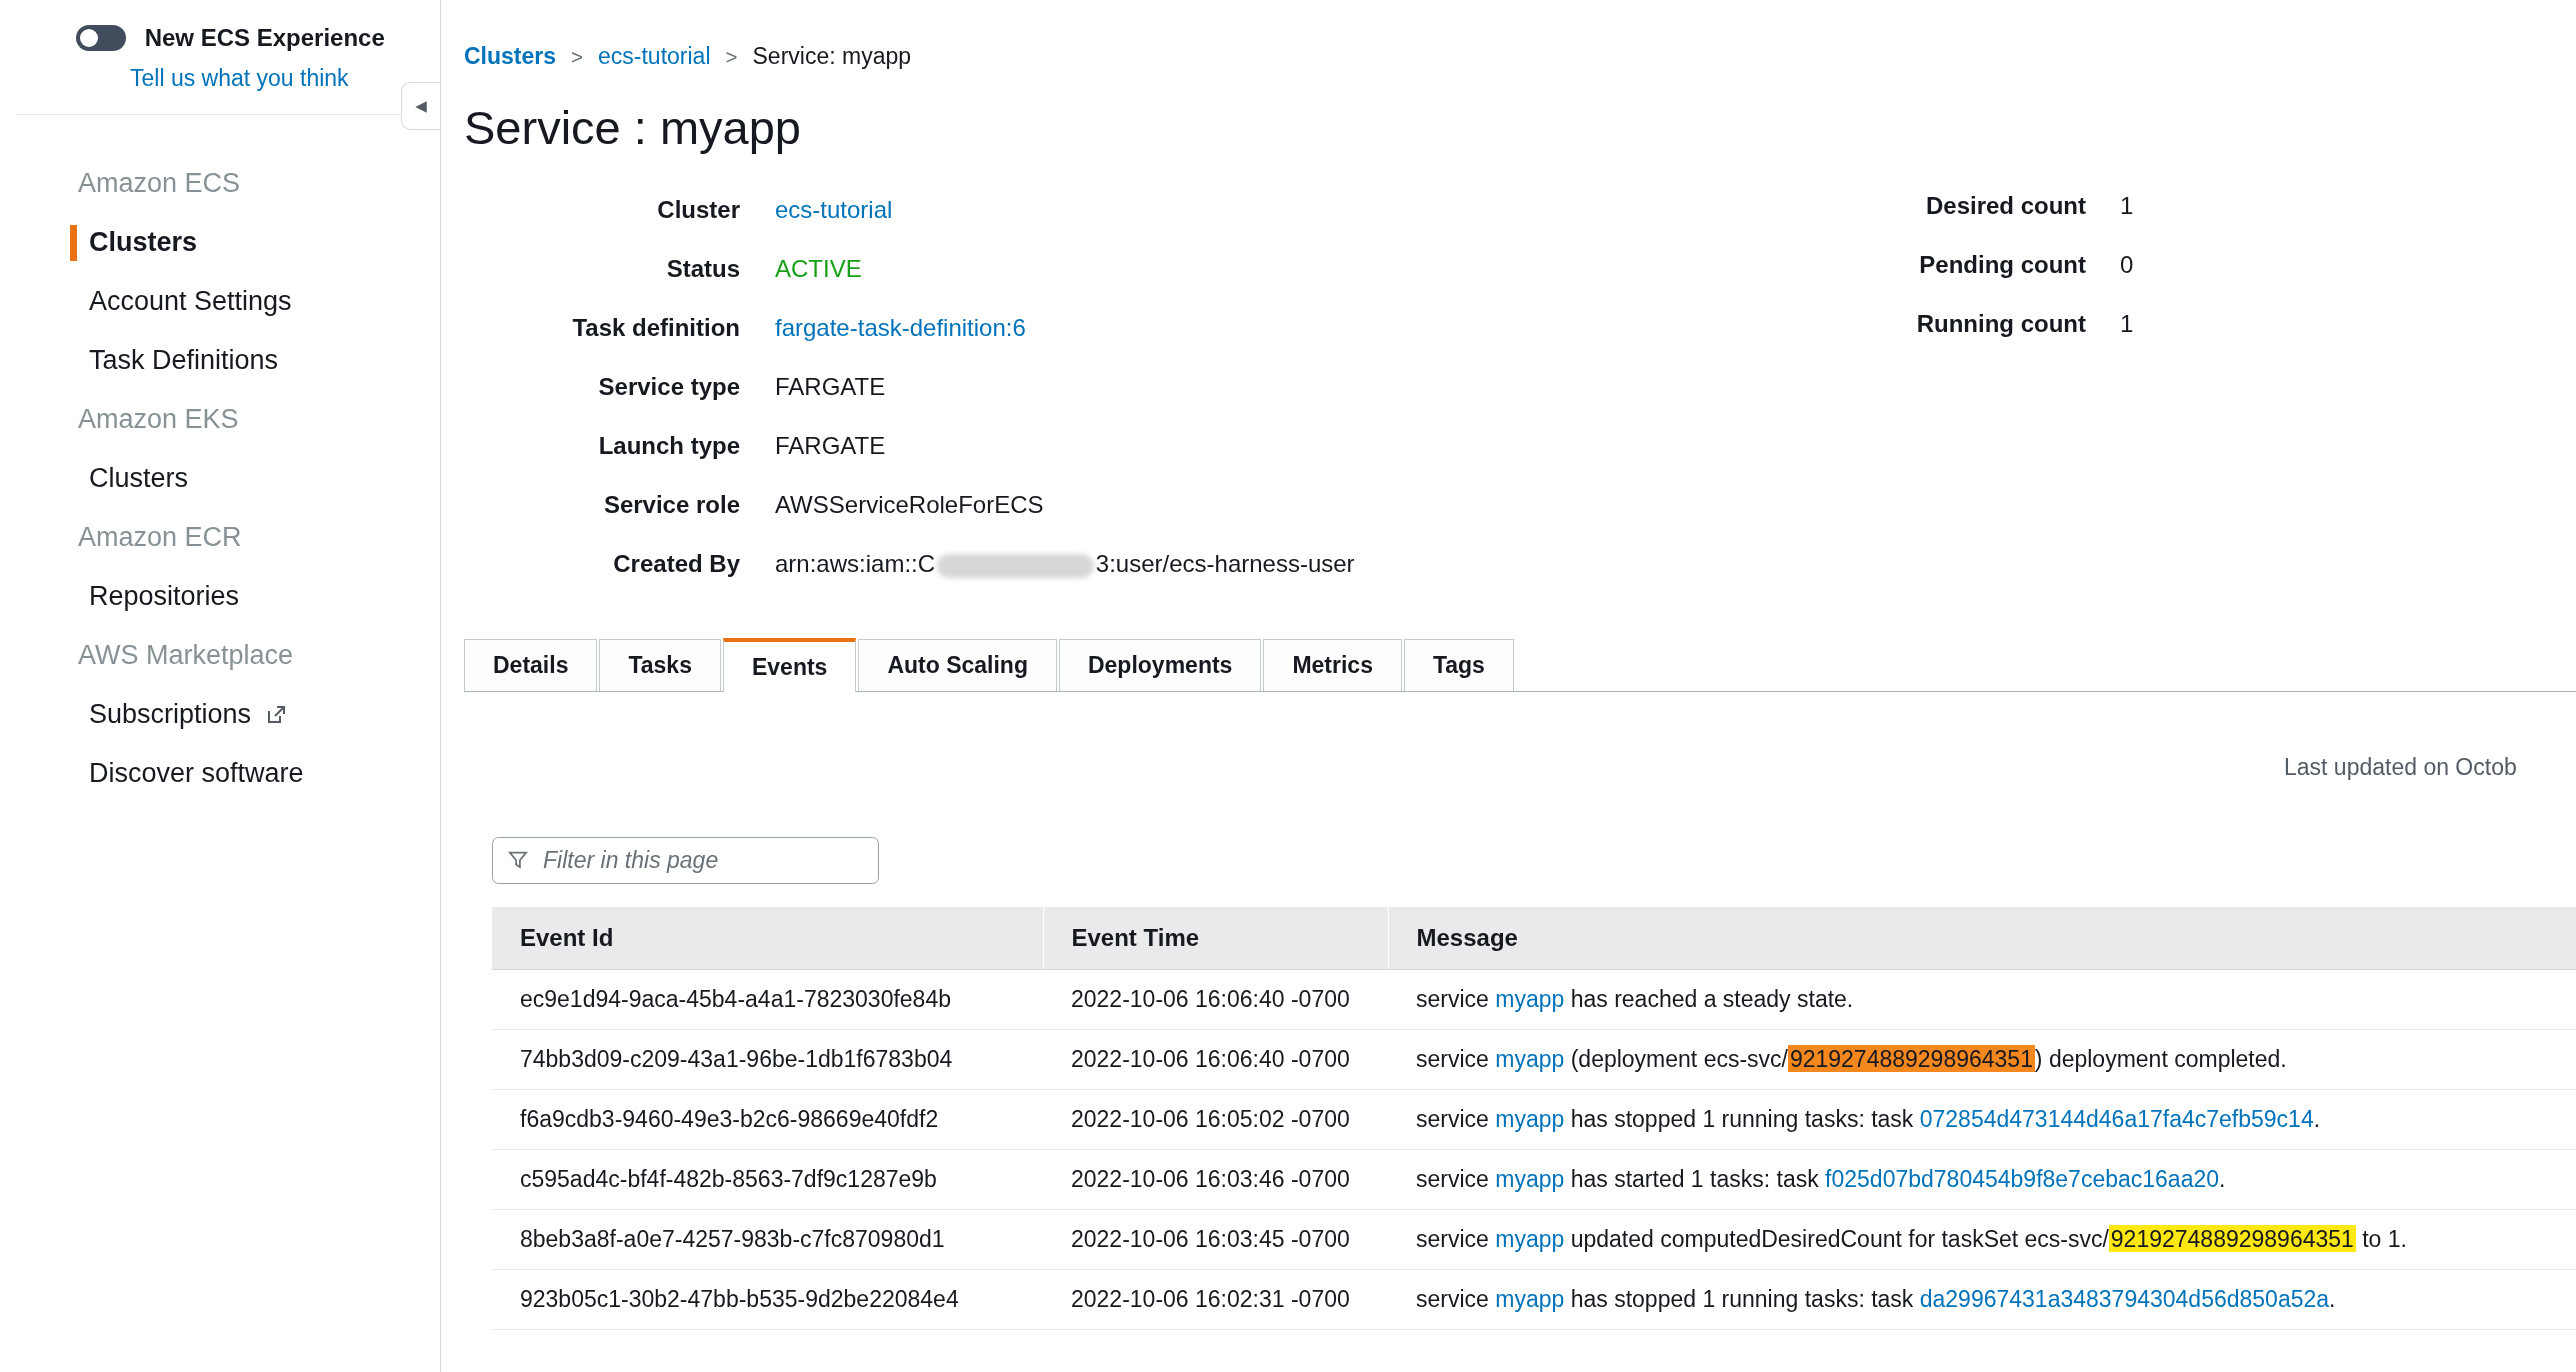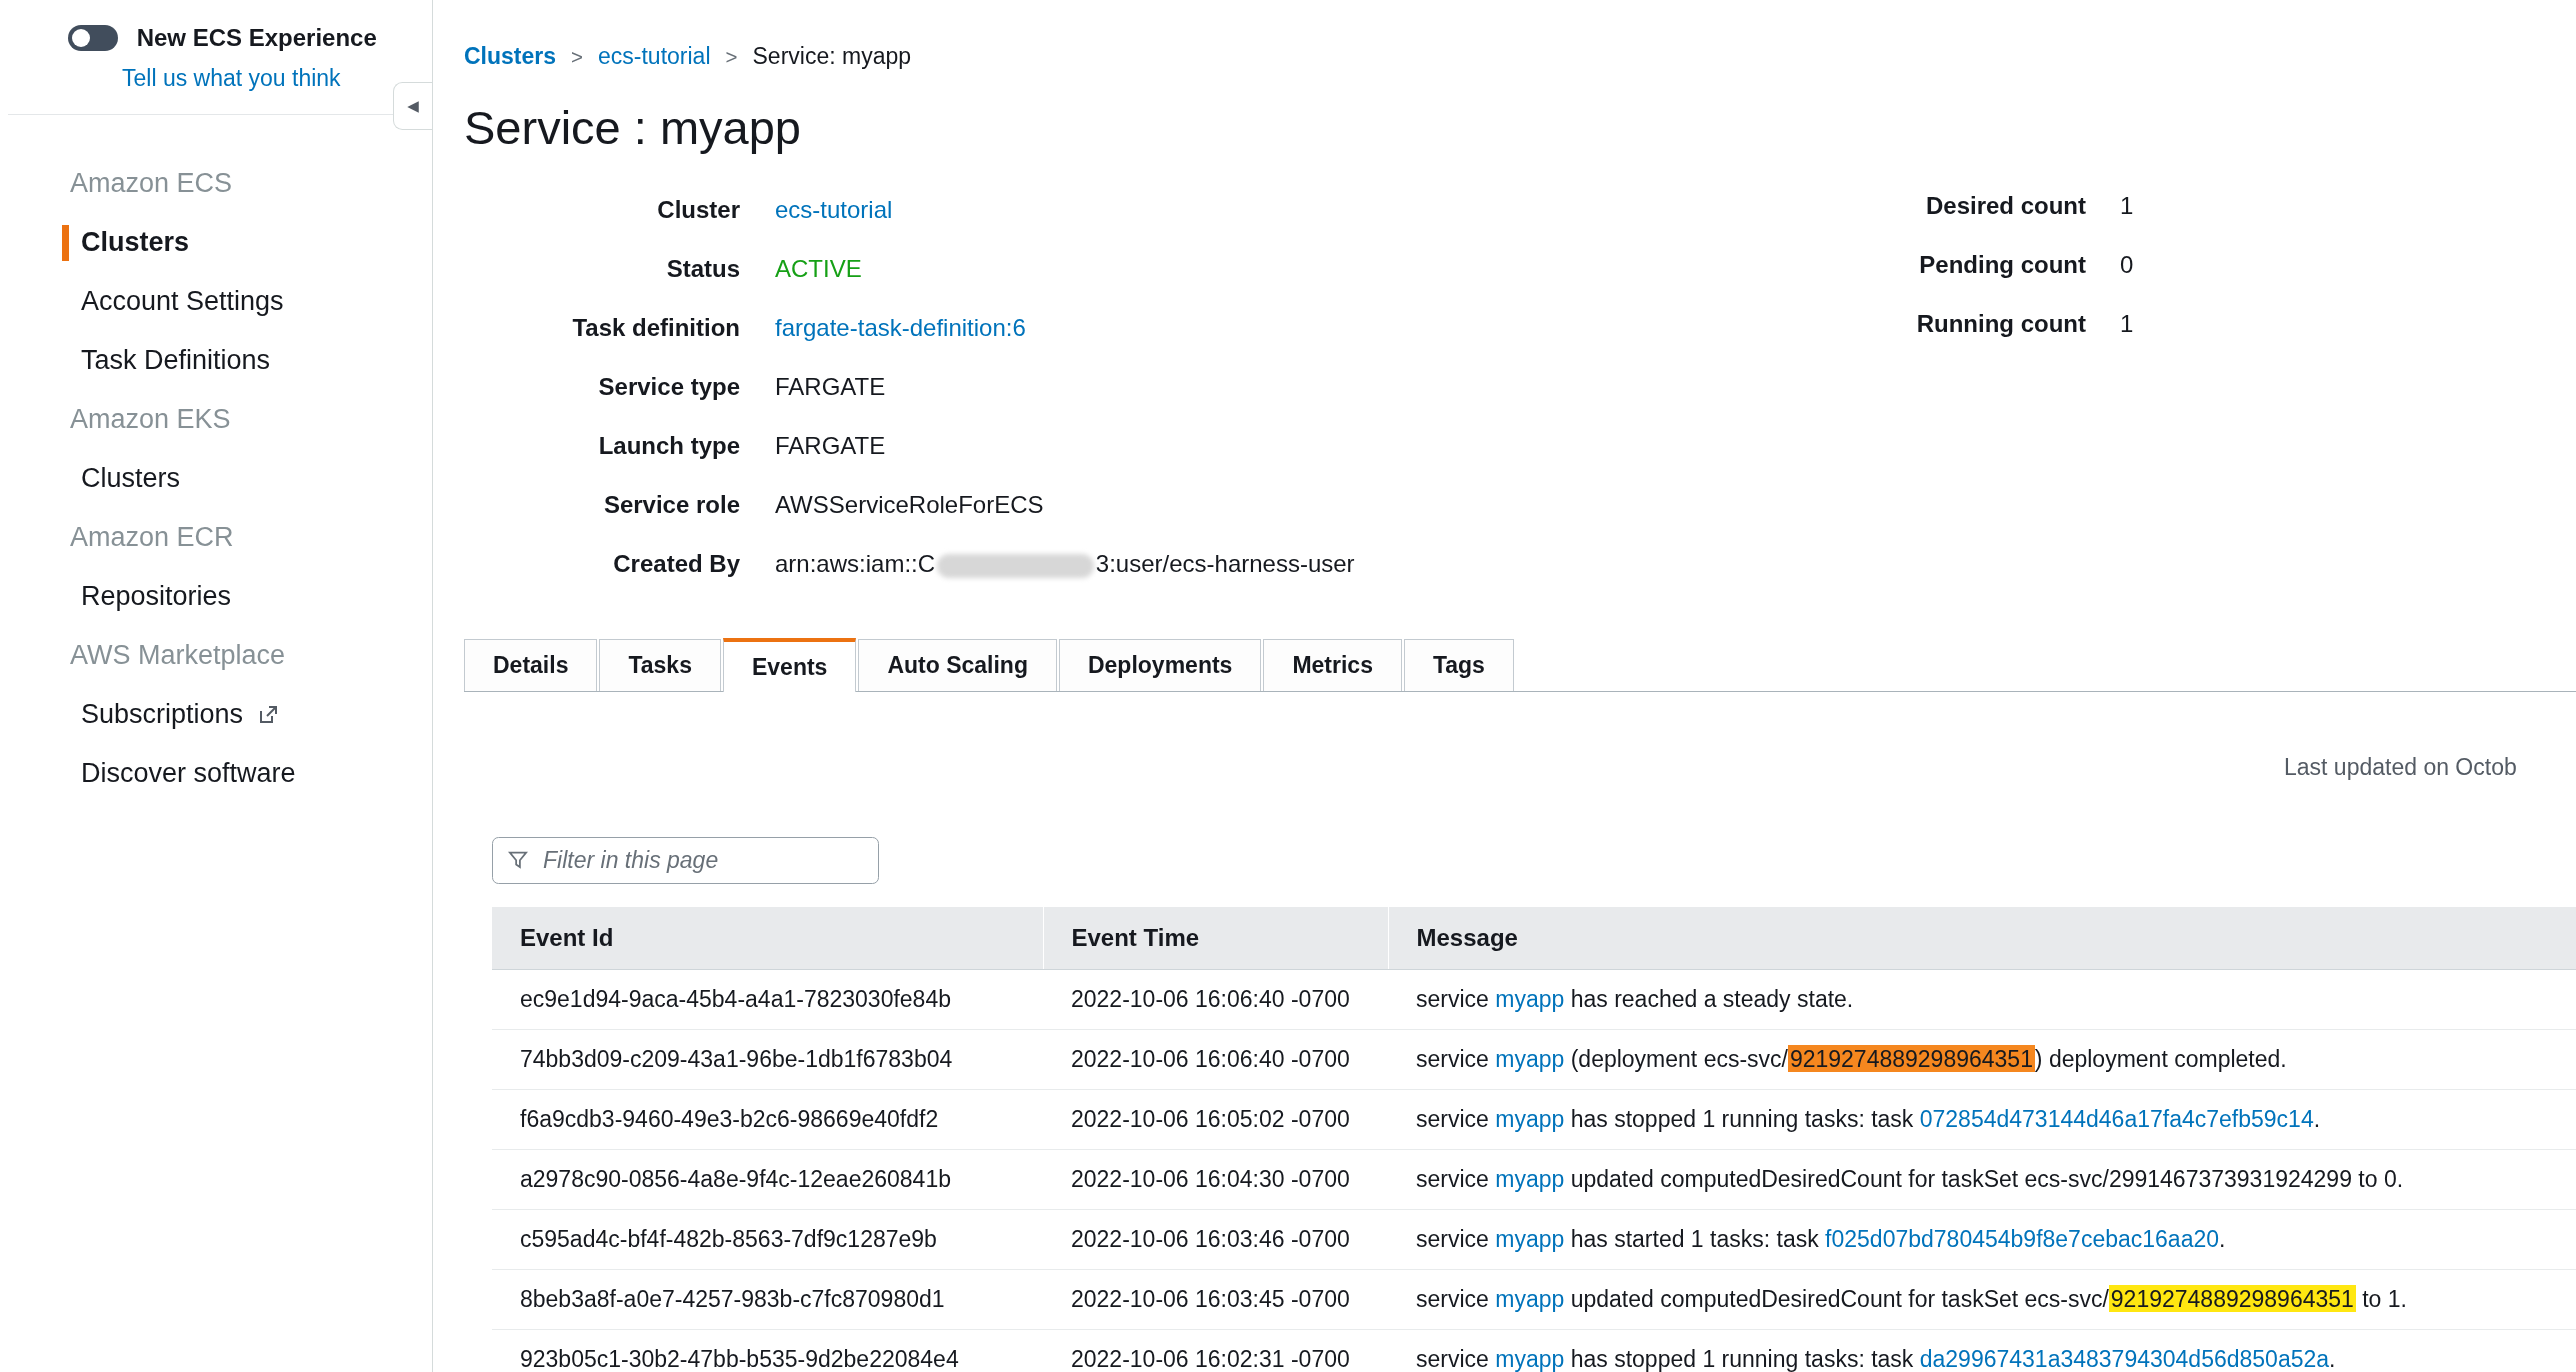--- a/index.html
+++ b/index.html
@@ -1,20 +1,20 @@
 <!DOCTYPE html>
 <html style="--accent: #ec7211; --link: #0073bb; --green: #16a016; --find-current: #f5871f; --find-match: #ffe711;font-size:15px"><head>
 <meta charset="utf-8">
 <style>
   html,body{margin:0;padding:0;background:#fff;}
   .page{position:relative;width:2576px;height:1373px;overflow:hidden;background:#fff;
         font-family:"Liberation Sans","DejaVu Sans",sans-serif;color:#16191f;font-size:23px;}
 
   
-  .sidebar{position:absolute;left:8px;top:0;bottom:0;width:424px;border-right:0.9px solid #d5dbdb;background:#fff;}
+  .sidebar{position:absolute;left:16px;top:0;bottom:0;width:424px;border-right:0.9px solid #d5dbdb;background:#fff;}
   .toggle-row{display:flex;align-items:center;gap:18.7px;margin:24px 0 0 60px;font-size:24px;font-weight:700;}
   .toggle{width:50px;height:26px;border-radius:14px;background:#414d5c;position:relative;flex:0 0 auto;cursor:pointer;}
   .toggle .knob{position:absolute;left:3.7px;top:3.7px;width:18.7px;height:18.7px;border-radius:50%;background:#fff;}
   .feedback{display:block;margin:13px 0 0 114px;color:var(--link);font-size:23px;text-decoration:none;cursor:pointer;}
   .side-divider{margin-top:22.4px;border-bottom:0.9px solid #e4e7e9;}
   .collapse-btn{position:absolute;top:82px;right:0;width:39px;height:48px;background:#fff;
     border:0.9px solid #d5dbdb;border-right:none;border-radius:9.3px 0 0 9.3px;
     display:flex;align-items:center;justify-content:center;color:#545b64;font-size:15px;cursor:pointer;}
   nav{margin-top:39px;}
   .nav-header{color:#879196;font-size:27px;padding:14px 0 14px 62px;}
@@ -196,25 +196,20 @@
               <td class="cell-id">74bb3d09-c209-43a1-96be-1db1f6783b04</td>
               <td class="cell-time">2022-10-06 16:06:40 -0700</td>
               <td class="cell-msg"><span>service </span><span class="msg-link">myapp</span><span> (deployment ecs-svc/</span><span class="hl-current">9219274889298964351</span><span>) deployment completed.</span></td>
             </tr>
             <tr>
               <td class="cell-id">f6a9cdb3-9460-49e3-b2c6-98669e40fdf2</td>
               <td class="cell-time">2022-10-06 16:05:02 -0700</td>
               <td class="cell-msg"><span>service </span><span class="msg-link">myapp</span><span> has stopped 1 running tasks: task </span><span class="msg-link">072854d473144d46a17fa4c7efb59c14</span><span>.</span></td>
             </tr>
             <tr>
-              <td class="cell-id">a2978c90-0856-4a8e-9f4c-12eae260841b</td>
-              <td class="cell-time">2022-10-06 16:04:30 -0700</td>
-              <td class="cell-msg"><span>service </span><span class="msg-link">myapp</span><span> updated computedDesiredCount for taskSet ecs-svc/2991467373931924299 to 0.</span></td>
-            </tr>
-            <tr>
               <td class="cell-id">c595ad4c-bf4f-482b-8563-7df9c1287e9b</td>
               <td class="cell-time">2022-10-06 16:03:46 -0700</td>
               <td class="cell-msg"><span>service </span><span class="msg-link">myapp</span><span> has started 1 tasks: task </span><span class="msg-link">f025d07bd780454b9f8e7cebac16aa20</span><span>.</span></td>
             </tr>
             <tr>
               <td class="cell-id">8beb3a8f-a0e7-4257-983b-c7fc870980d1</td>
               <td class="cell-time">2022-10-06 16:03:45 -0700</td>
               <td class="cell-msg"><span>service </span><span class="msg-link">myapp</span><span> updated computedDesiredCount for taskSet ecs-svc/</span><span class="hl-match">9219274889298964351</span><span> to 1.</span></td>
             </tr>
             <tr>

